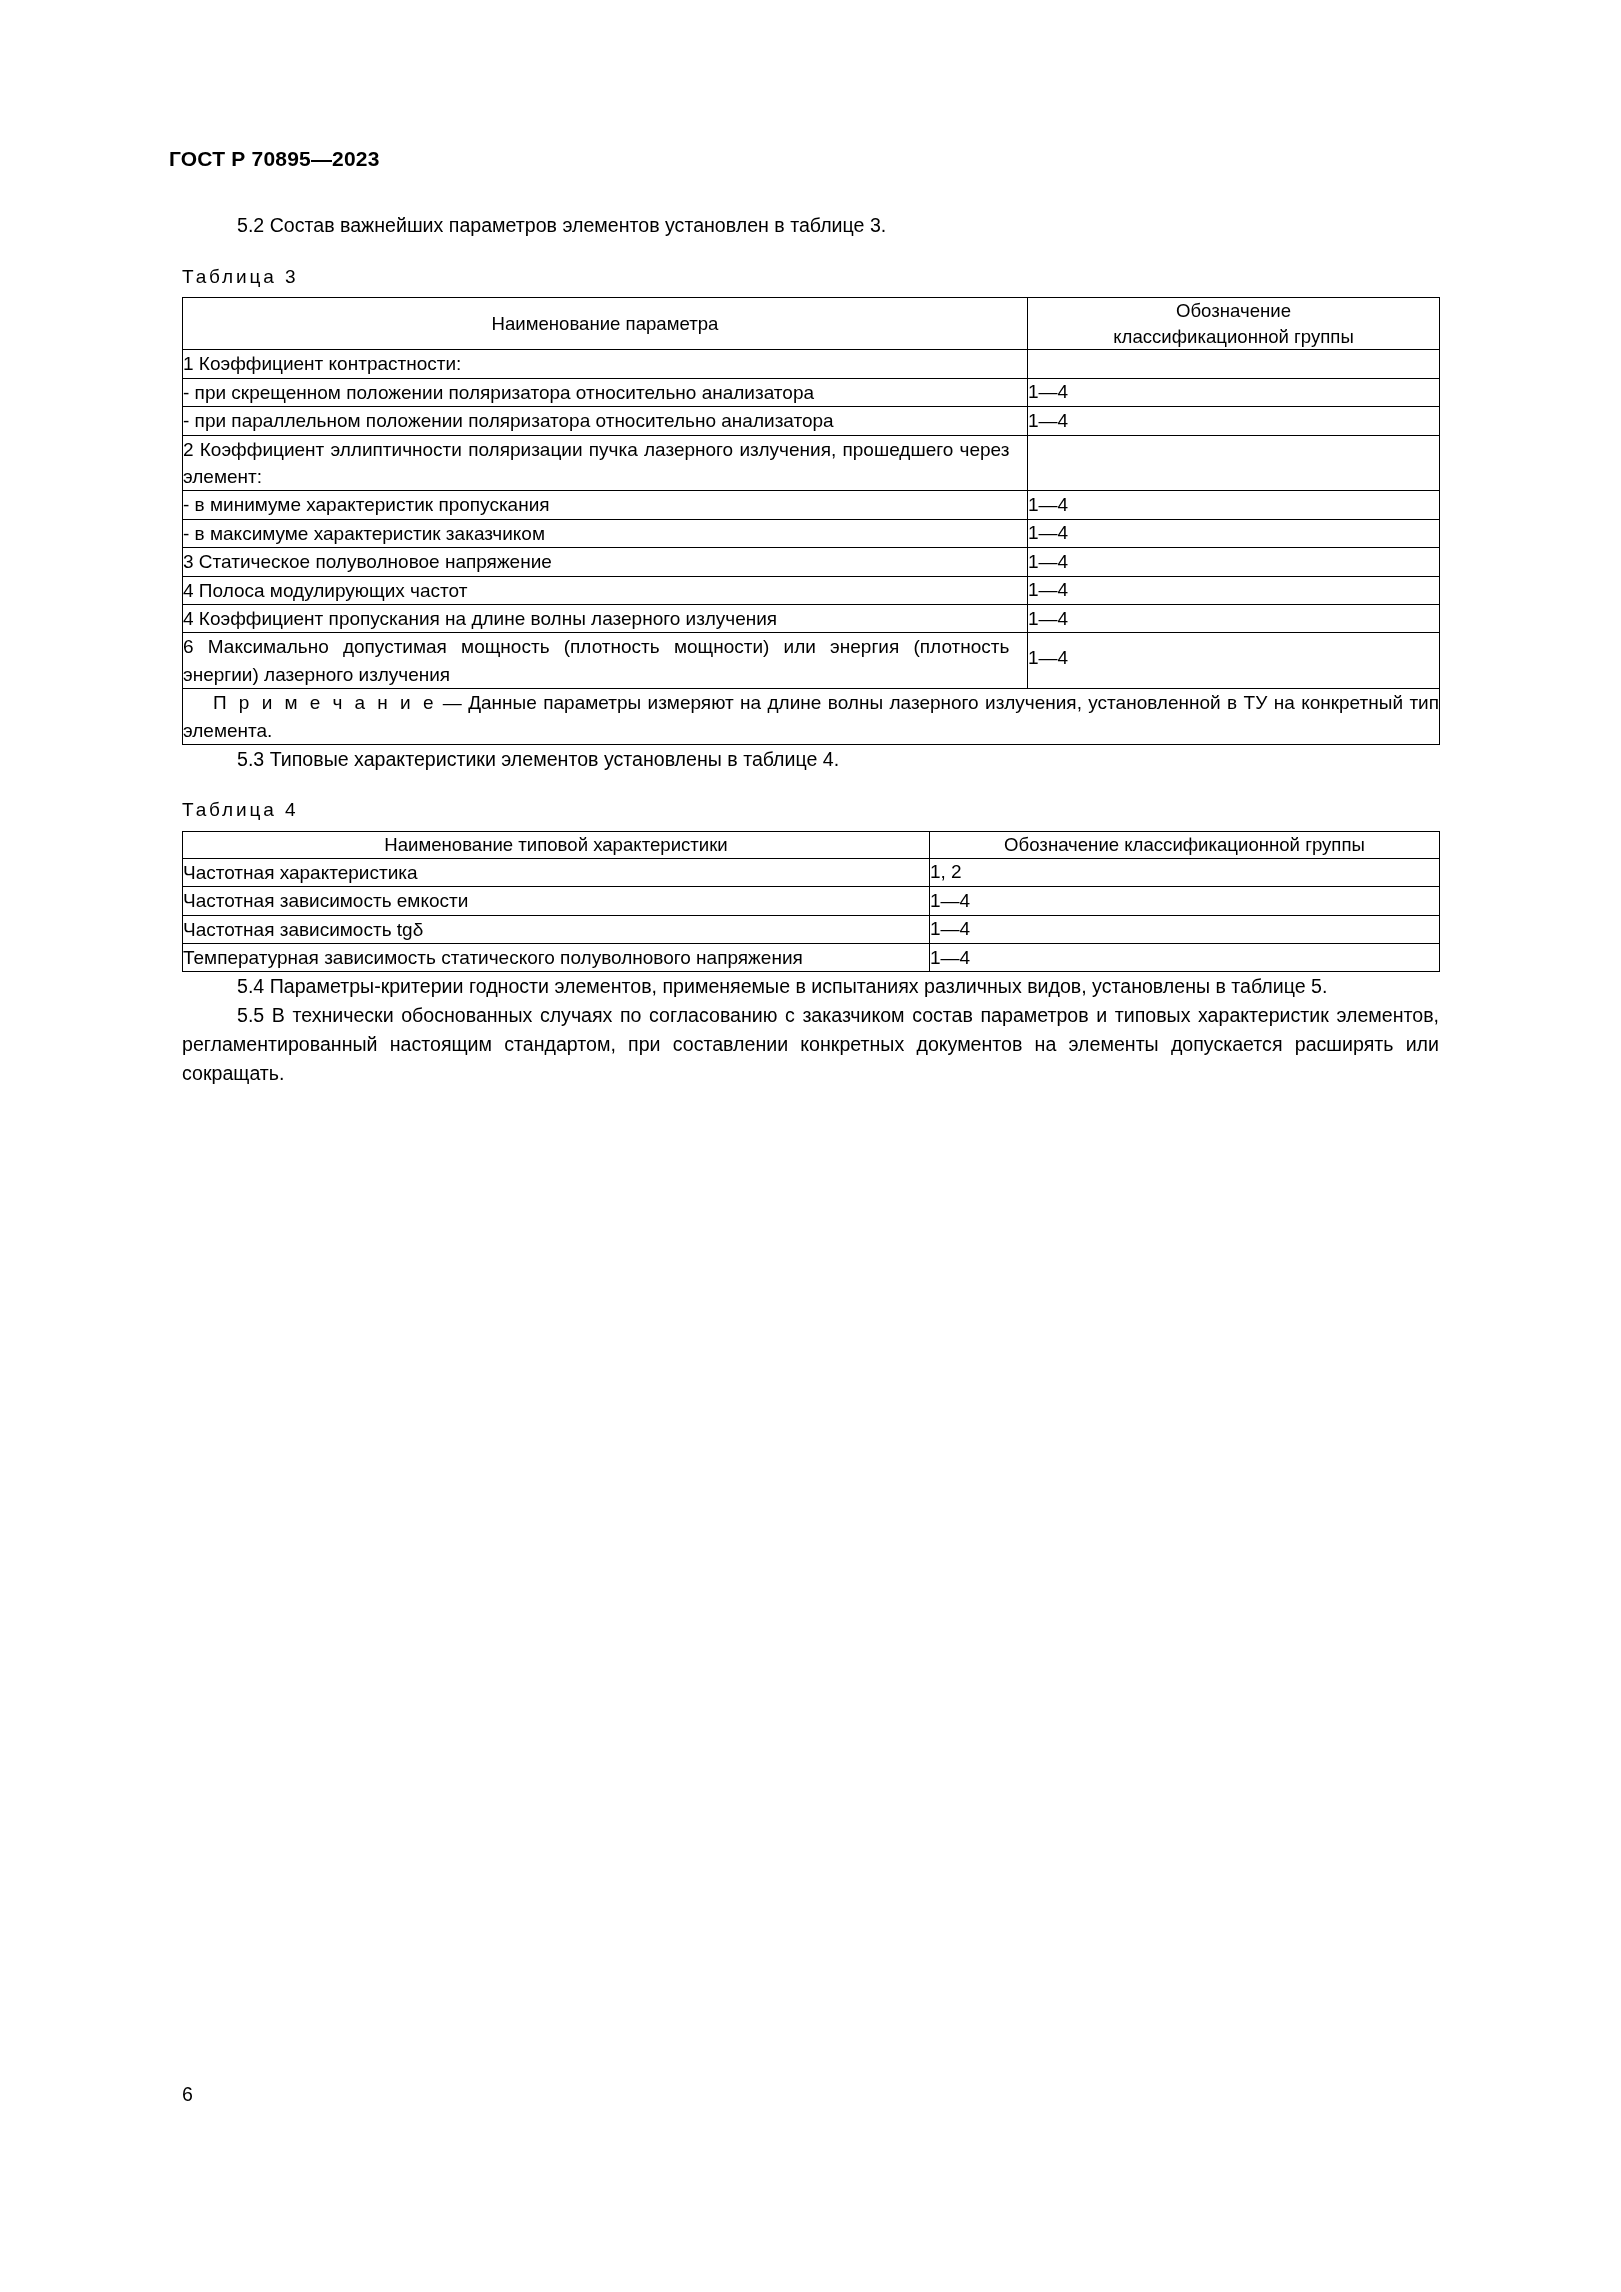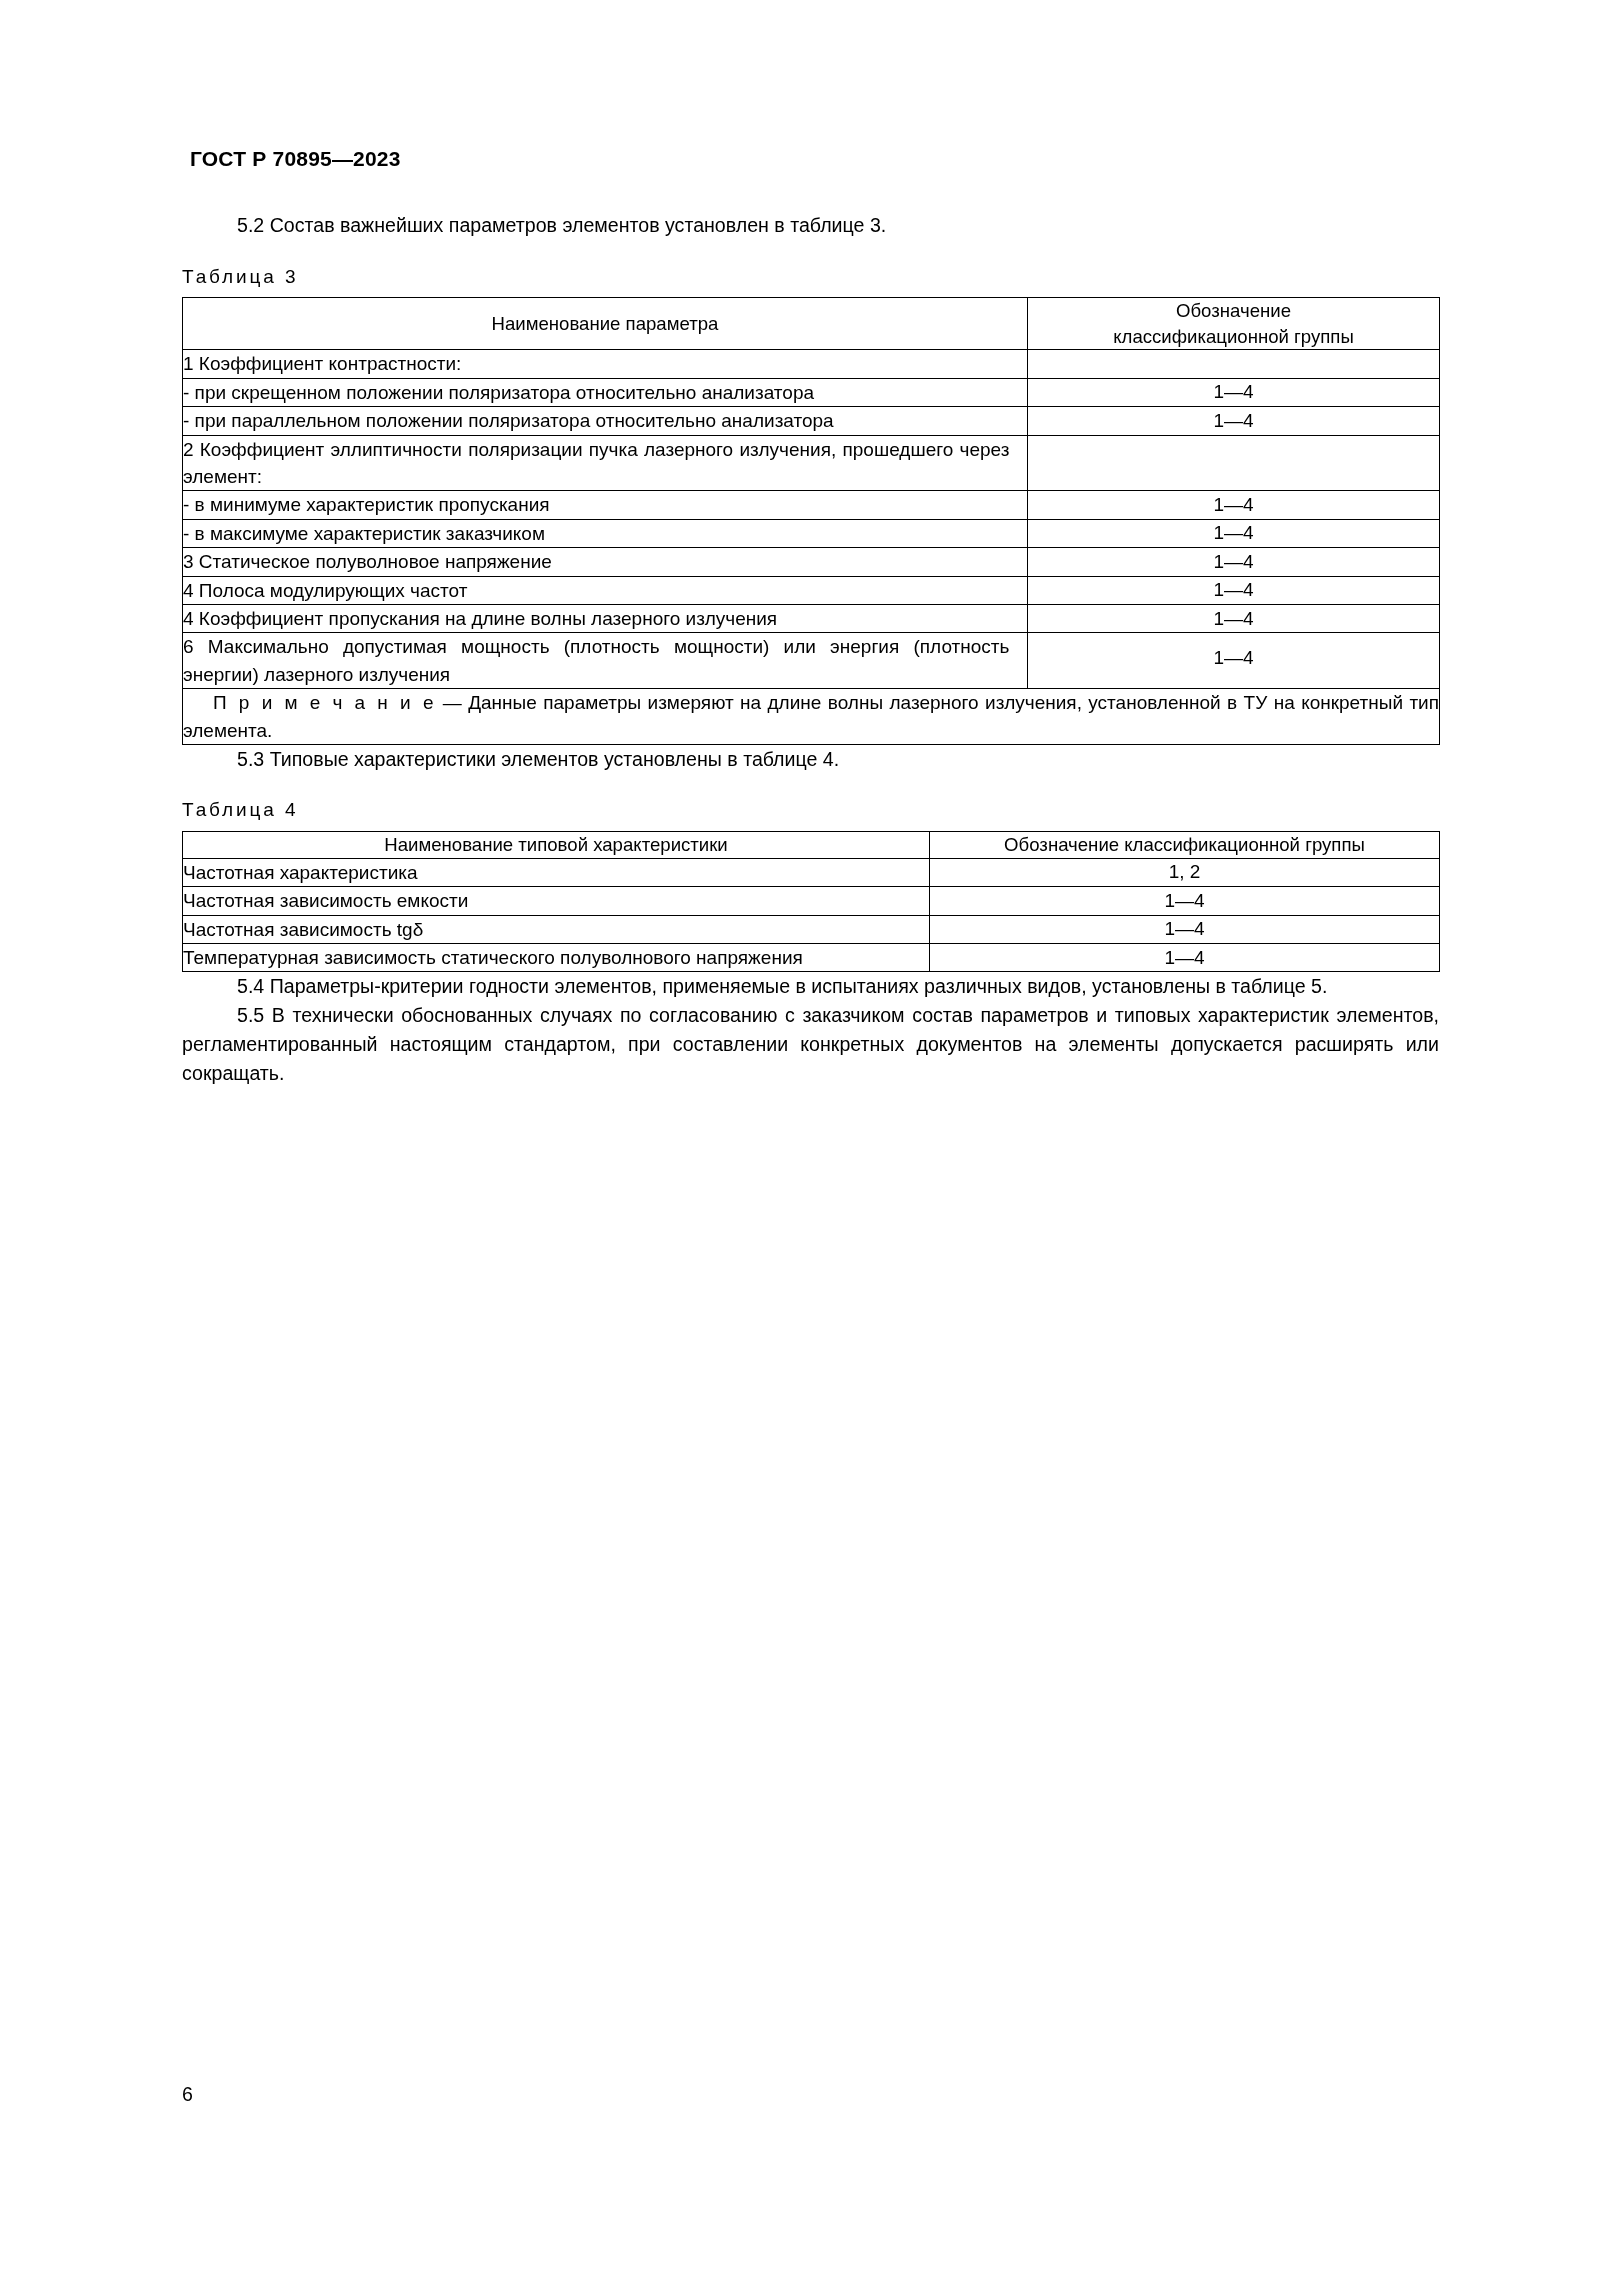--- a/index.html
+++ b/index.html
@@ -17,21 +17,21 @@
   .page {
     position: absolute;
     left: 0; top: 0;
     width: 1621px;
     height: 2293px;
     box-sizing: border-box;
     padding: 0;
   }
   .header {
     position: absolute;
-    left: 190px;
+    left: 169px;
     top: 147px;
     font-size: 21px;
     font-weight: bold;
     letter-spacing: 0.2px;
   }
   .content {
     position: absolute;
     left: 182px;
     top: 211px;
     width: 1257px;
@@ -80,21 +80,20 @@
     font-size: 19px;
   }
   .cell-txt.justify {
     text-align: justify;
     padding-right: 17.6px;
   }
   .cell-sub {
     padding-left: 35px;
   }
   .cell-code {
-    text-align: center;
     font-size: 19px;
     padding: 10.8px 3.9px;
   }
   .cell-note {
     padding: 13.7px 15.7px 13.7px 15.7px;
     line-height: 27.4px;
     font-size: 19px;
     text-align: justify;
   }
   .note-label {

